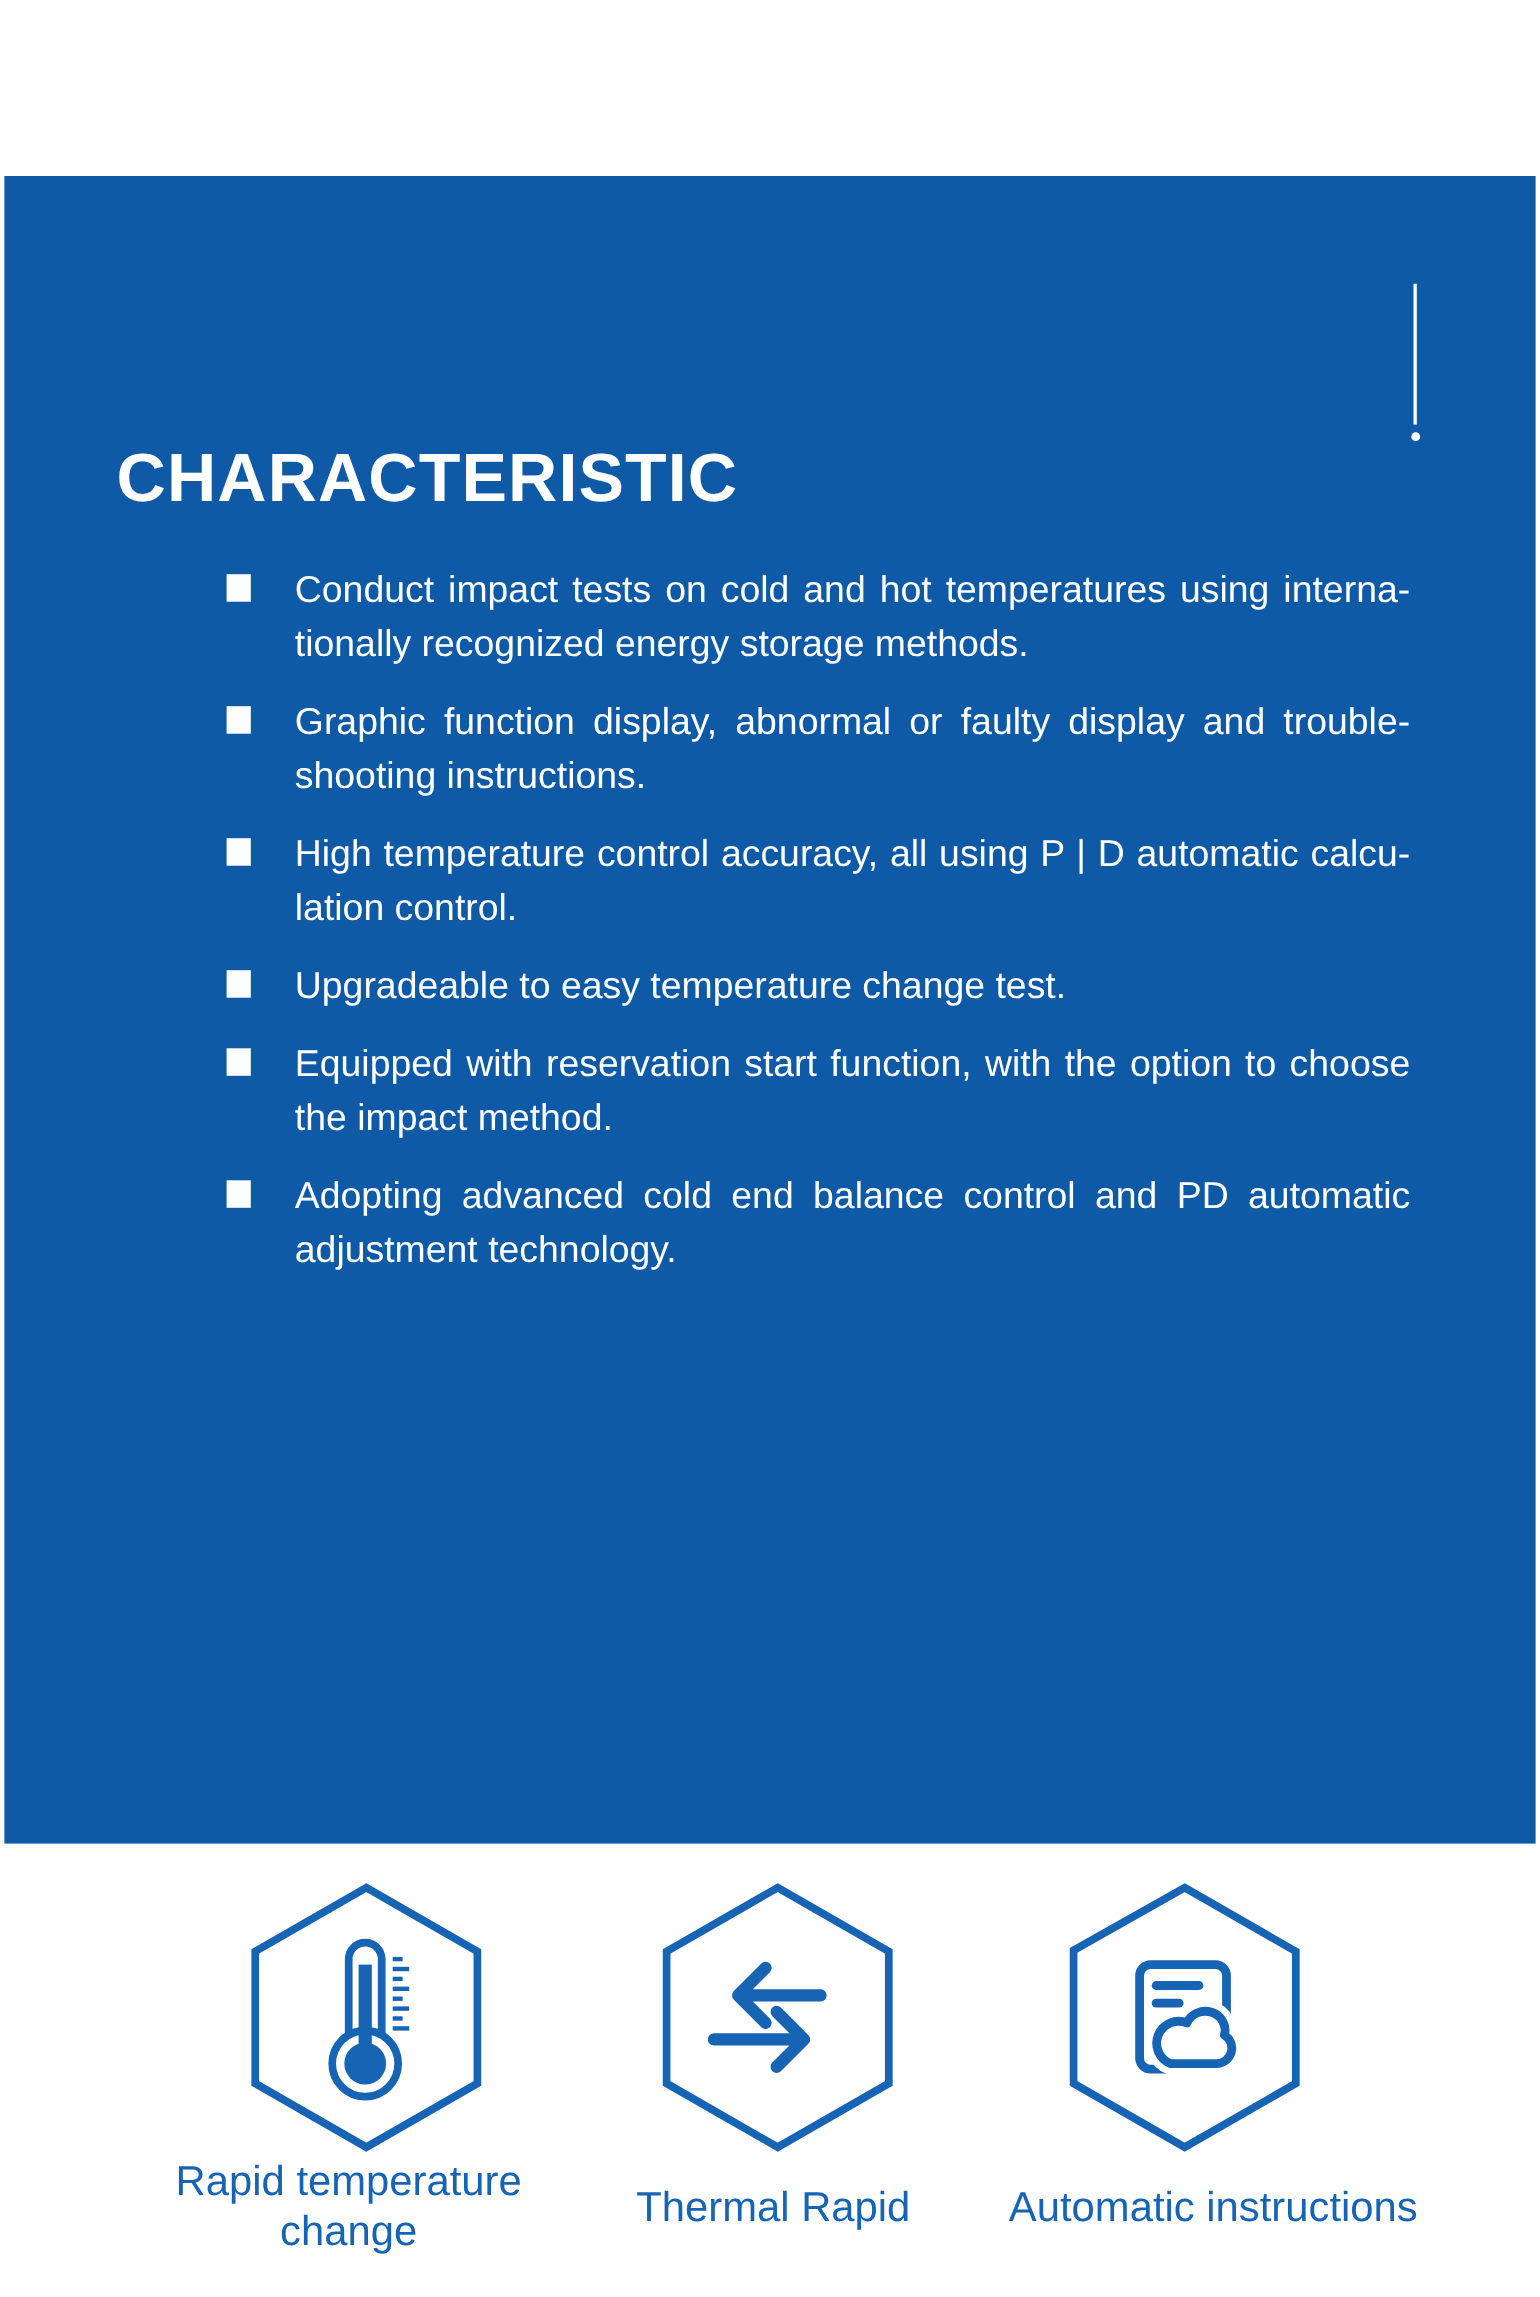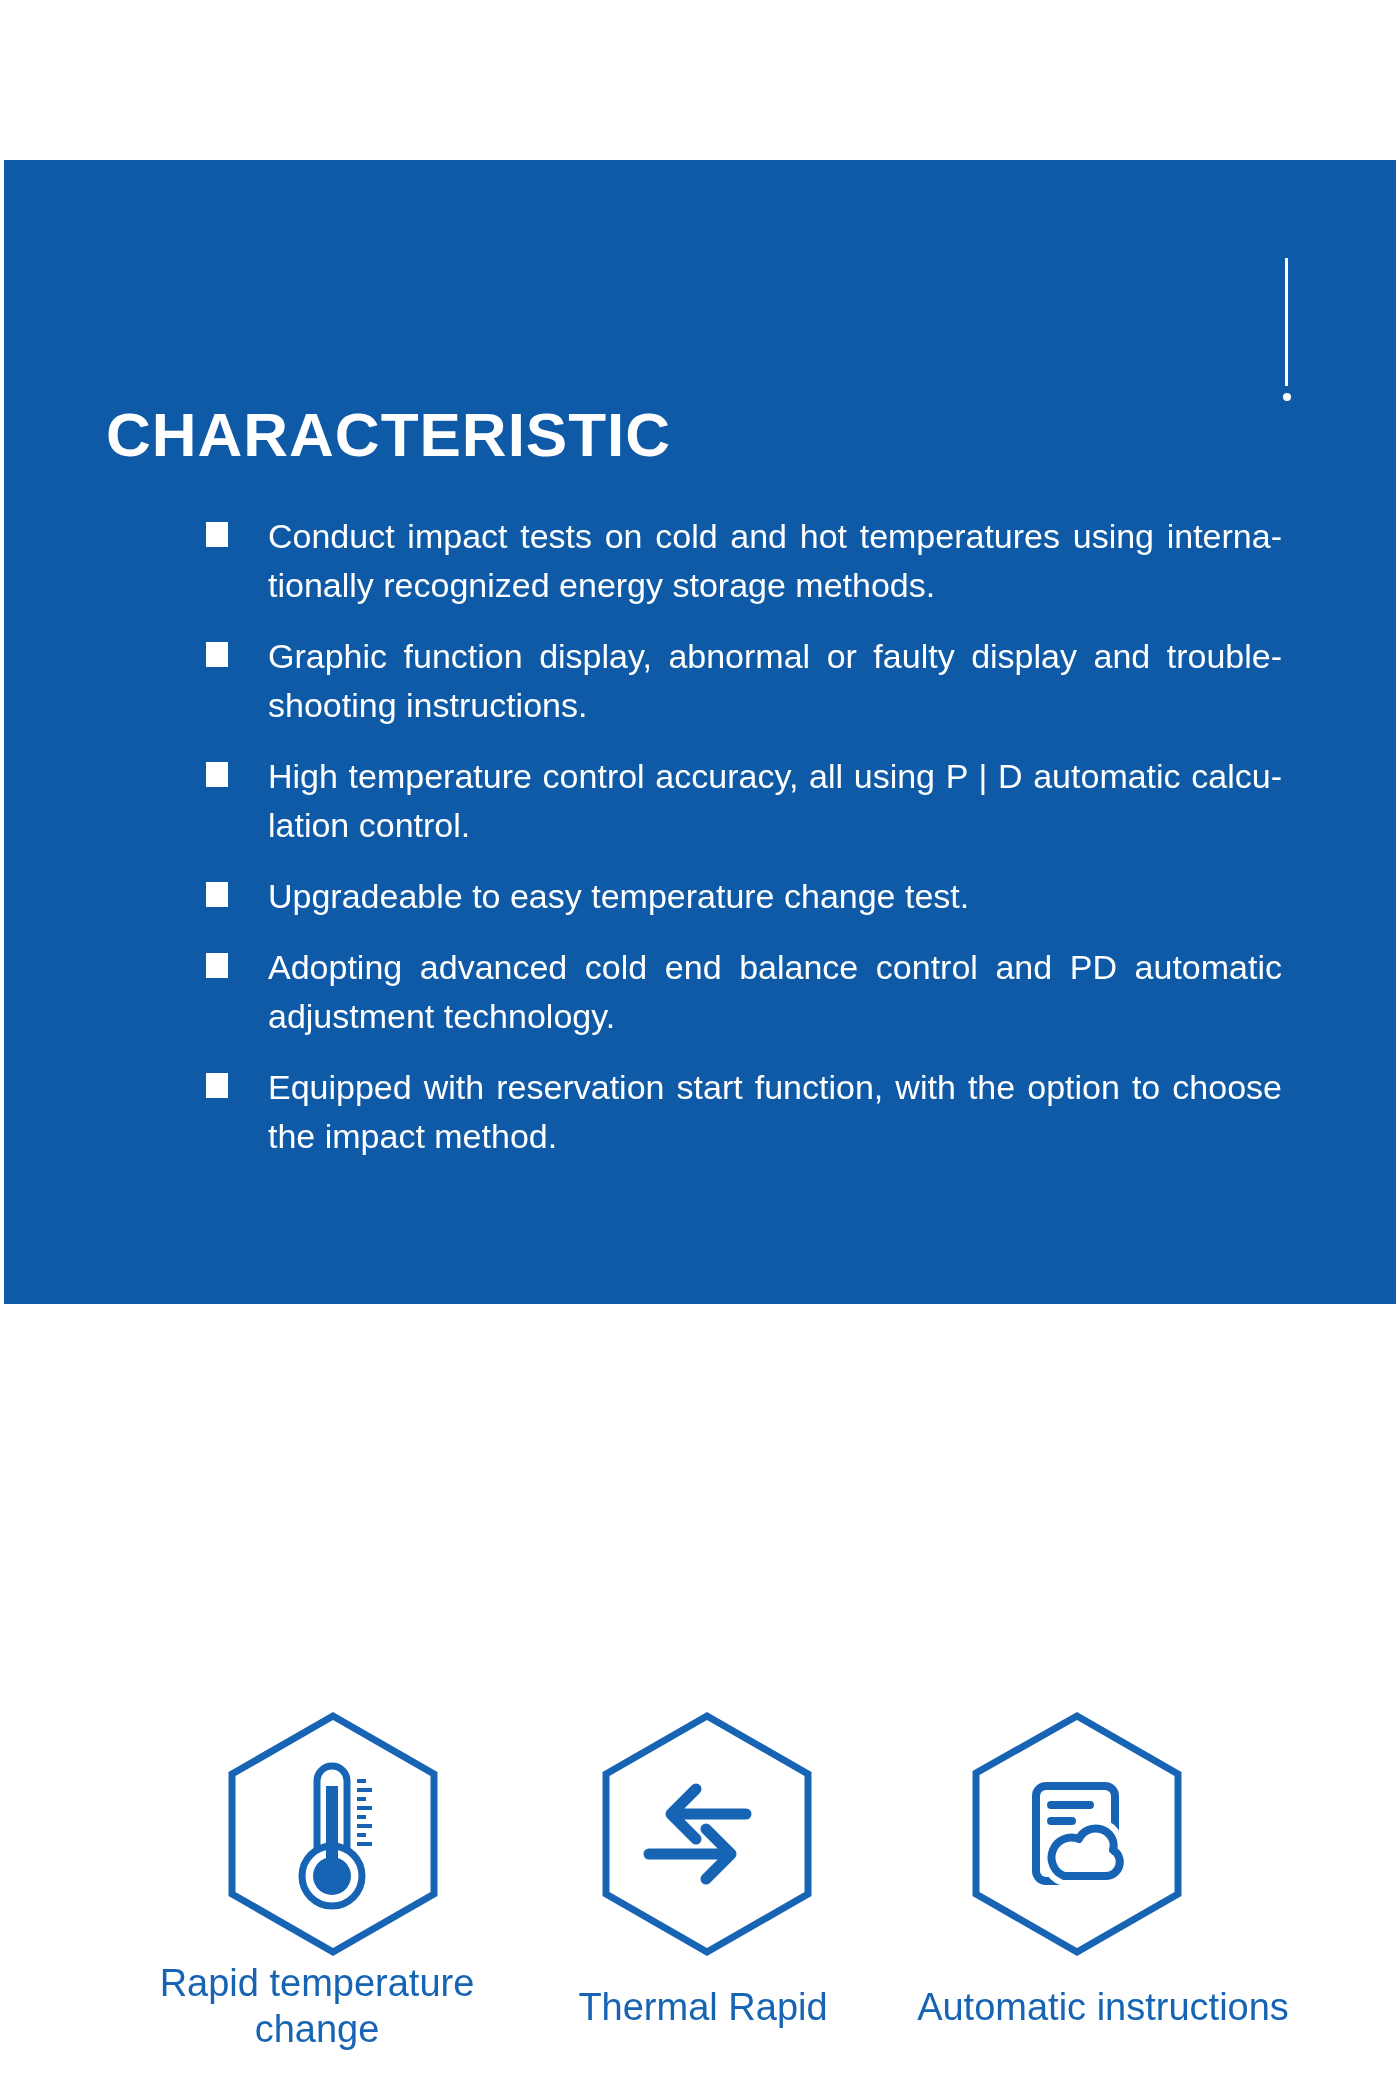--- a/index.html
+++ b/index.html
@@ -2,21 +2,21 @@
 <html style="--panel-blue: #0E5AA7; --accent-blue: #1764B4;"><head>
 <meta charset="utf-8">
 <style>
   html,body { margin:0; padding:0; }
   body {
     width:1400px; height:2088px; position:relative;
     background:#ffffff; overflow:hidden;
     font-family:"Liberation Sans", sans-serif;
   }
   .panel {
-    position:absolute; left:4px; top:160px; width:1392px; height:1144px;
+    position:absolute; left:4px; top:160px; width:1392px; height:1516px;
     background:var(--panel-blue,#0E5AA7);
   }
   .title {
     position:absolute; left:102px; top:236px;
     color:#ffffff; font-size:62px; font-weight:800;
     line-height:78px; letter-spacing:1px;
   }
   .deco-line {
     position:absolute; left:1281px; top:98px; width:3px; height:128px;
     background:#ffffff;
@@ -67,25 +67,25 @@
     <div class="feature">
       <span class="bullet"></span>
       <span>High temperature control accuracy, all using P | D automatic calcu­lation control.</span>
     </div>
     <div class="feature">
       <span class="bullet"></span>
       <span>Upgradeable to easy temperature change test.</span>
     </div>
     <div class="feature">
       <span class="bullet"></span>
-      <span>Adopting advanced cold end balance control and PD automatic adjustment technology.</span>
+      <span>Equipped with reservation start function, with the option to choose the impact method.</span>
     </div>
     <div class="feature">
       <span class="bullet"></span>
-      <span>Equipped with reservation start function, with the option to choose the impact method.</span>
+      <span>Adopting advanced cold end balance control and PD automatic adjustment technology.</span>
     </div>
   </div>
 </div>
 
 <div class="hex-card" style="left:227px">
   <svg width="212" height="246" viewBox="0 0 212 246">
     <polygon points="106,5 207,63 207,183 106,241 5,183 5,63" fill="#ffffff" stroke="var(--accent-blue,#1764B4)" stroke-width="7"></polygon>
     <g stroke="var(--accent-blue,#1764B4)">
       <rect x="90" y="55" width="30" height="102" rx="15" fill="#ffffff" stroke-width="7"></rect>
       <circle cx="105" cy="165" r="30" fill="#ffffff" stroke-width="7"></circle>

